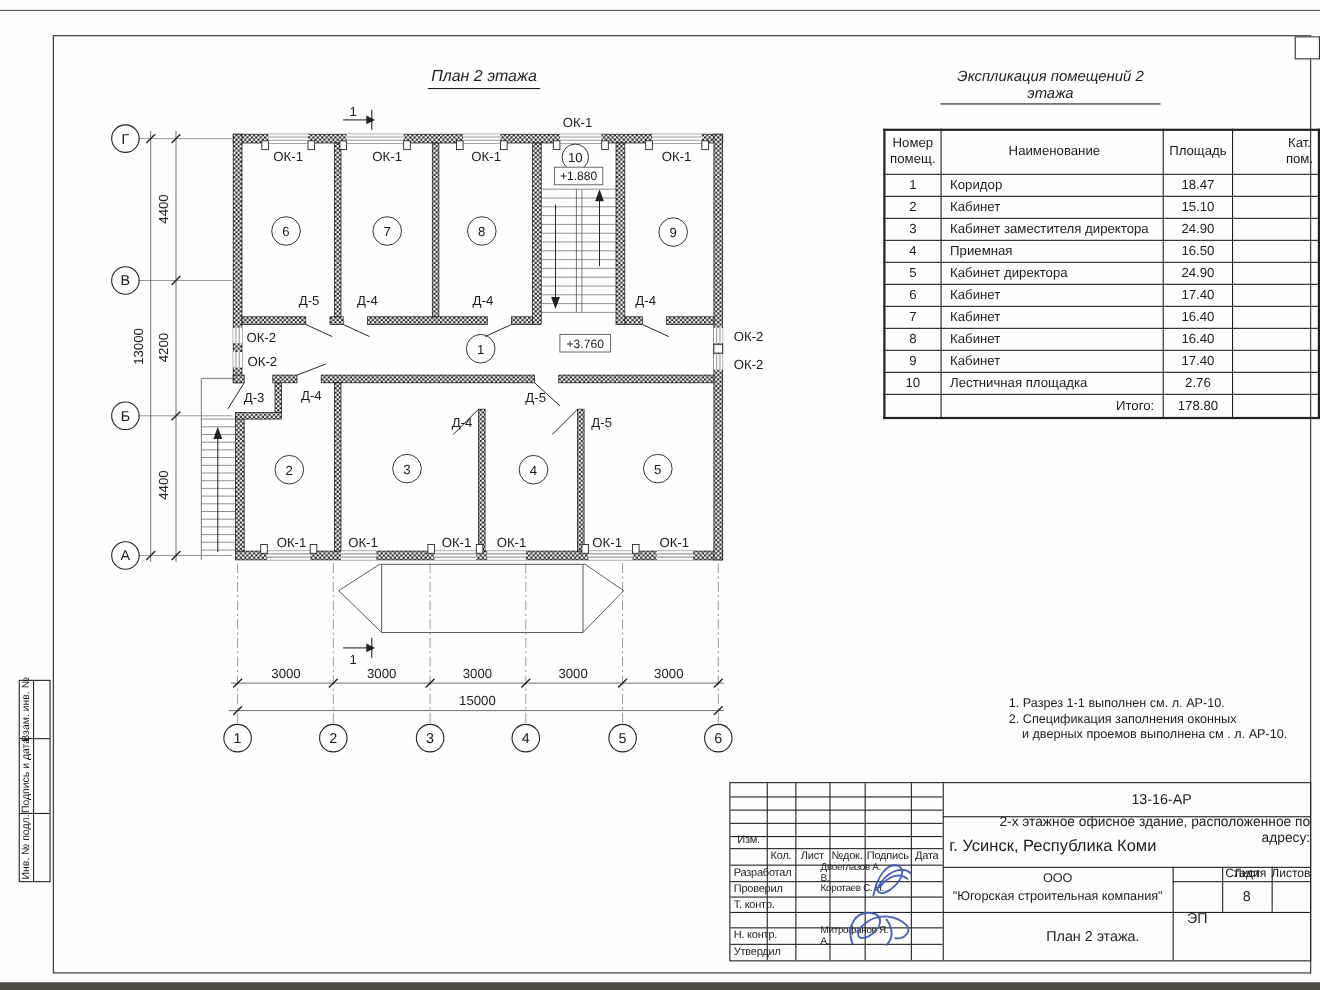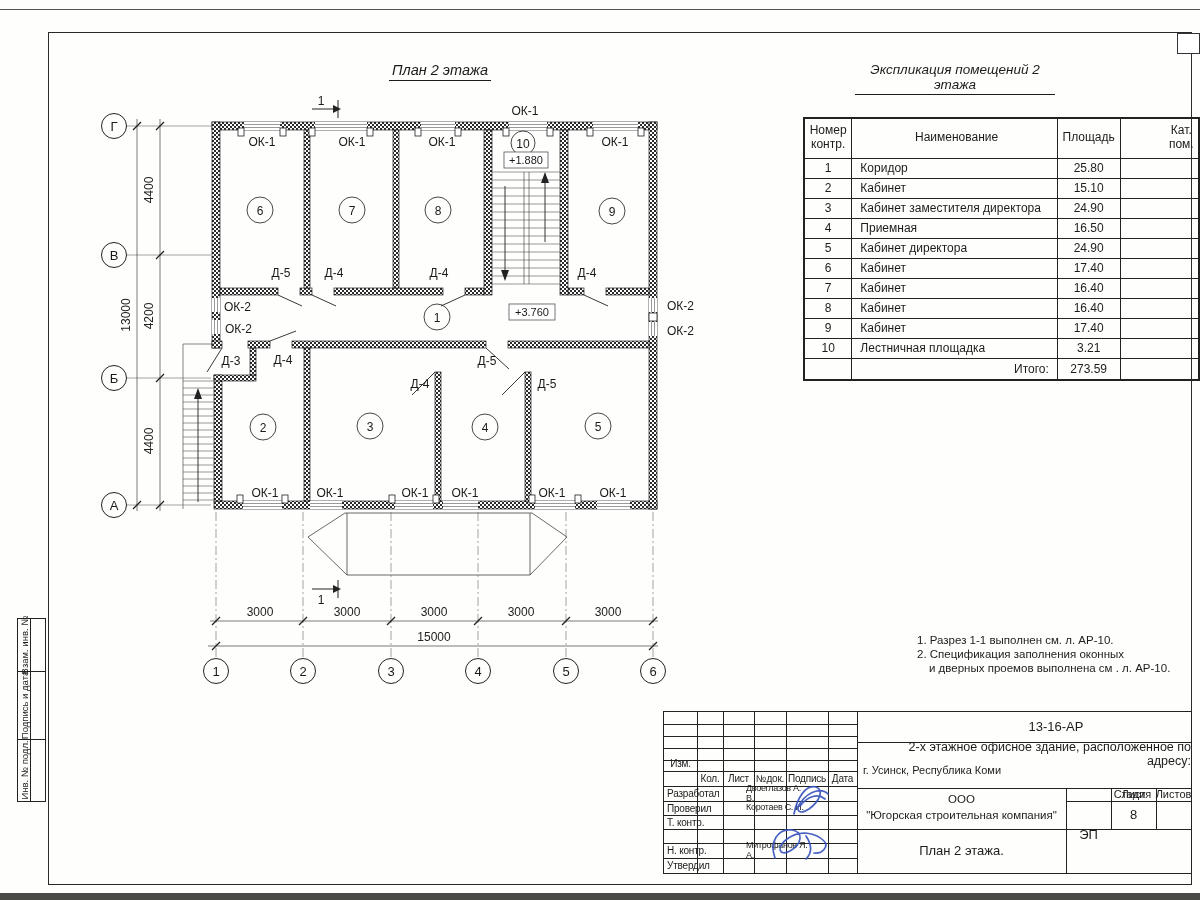--- a/index.html
+++ b/index.html
@@ -388,29 +388,29 @@
   <div class="abs drawing-title" style="left:375px;top:62px;width:130px;z-index:4;">
     <span>План 2 этажа</span>
   </div>
   <div class="abs drawing-title" style="left:855px;top:62px;width:200px;font-size:13.5px;z-index:4;">
     <span>Экспликация помещений 2 этажа</span>
   </div>
 
   <table class="sched abs" style="left:803px;top:117px;z-index:4;">
     <tbody>
         <tr class="hdr">
-      <th class="c-num"><span>Номер</span><br><span>контр.</span></th>
+      <th class="c-num"><span>Номер</span><br><span>помещ.</span></th>
       <th class="c-name" style="text-align:center;">Наименование</th>
       <th class="c-area">Площадь</th>
       <th class="c-cat"><span>Кат.</span><br><span>пом.</span></th>
     </tr>
     <tr class="row">
           <td class="c-num">1</td>
           <td class="c-name">Коридор</td>
-          <td class="c-area">25.80</td>
+          <td class="c-area">18.47</td>
           <td class="c-cat"></td>
         </tr>
     <tr class="row">
           <td class="c-num">2</td>
           <td class="c-name">Кабинет</td>
           <td class="c-area">15.10</td>
           <td class="c-cat"></td>
         </tr>
     <tr class="row">
           <td class="c-num">3</td>
@@ -450,27 +450,27 @@
         </tr>
     <tr class="row">
           <td class="c-num">9</td>
           <td class="c-name">Кабинет</td>
           <td class="c-area">17.40</td>
           <td class="c-cat"></td>
         </tr>
     <tr class="row">
           <td class="c-num">10</td>
           <td class="c-name">Лестничная площадка</td>
-          <td class="c-area">3.21</td>
+          <td class="c-area">2.76</td>
           <td class="c-cat"></td>
         </tr>
     <tr class="trow">
       <td class="c-num"></td>
       <td class="c-name total-lbl">Итого:</td>
-      <td class="c-area">273.59</td>
+      <td class="c-area">178.80</td>
       <td class="c-cat"></td>
     </tr>
   </tbody>
     </table>
 
   <div class="abs notes" style="left:917px;top:633px;z-index:4;">
     <div>1. Разрез 1-1 выполнен см. л. АР-10.</div>
     <div>2. Спецификация заполнения оконных</div>
     <div class="ind">и дверных проемов выполнена см . л. АР-10.</div>
   </div>
@@ -516,24 +516,24 @@
     <div class="cell small left" style="left:0;top:103px;width:59px;height:14px;">Т. контр.</div>
     <div class="cell small left" style="left:0;top:131px;width:59px;height:15px;">Н. контр.</div>
     <div class="cell small left" style="left:0;top:146px;width:59px;height:15px;">Утвердил</div>
 
     <div class="cell tiny left" style="left:59px;top:74px;width:63px;height:15px;">Двоеглазов А. В.</div>
     <div class="cell tiny left" style="left:59px;top:89px;width:63px;height:14px;">Коротаев С. Н.</div>
     <div class="cell tiny left" style="left:59px;top:131px;width:63px;height:15px;">Митрофанов Я. А.</div>
 
     <div class="cell big" style="left:193px;top:0;width:334px;height:30px;padding-left:32px;">13-16-АР</div>
     <div class="cell left" style="left:196px;top:34px;width:328px;height:17px;font-size:12.5px;text-align:right;">2-х этажное офисное здание, расположенное по адресу:</div>
-    <div class="cell left" style="left:196px;top:50px;width:328px;height:17px;font-size:11px;">г. Усинск, Республика Коми</div>
+    <div class="cell left" style="left:196px;top:50px;width:328px;height:17px;font-size:15px;">г. Усинск, Республика Коми</div>
     <div class="cell" style="left:193px;top:79px;width:209px;height:16px;font-size:11.5px;">ООО</div>
     <div class="cell" style="left:193px;top:95px;width:209px;height:16px;font-size:11.5px;">"Югорская строительная компания"</div>
-    <div class="cell big" style="left:193px;top:117px;width:209px;height:44px;">План 2 этажа.</div>
+    <div class="cell big" style="left:193px;top:117px;width:209px;height:44px;padding-left:32px;">План 2 этажа.</div>
     <div class="cell" style="left:402px;top:76px;width:45px;height:13px;padding-left:44px;">Стадия</div>
     <div class="cell" style="left:447px;top:76px;width:45px;height:13px;">Лист</div>
     <div class="cell" style="left:492px;top:76px;width:35px;height:13px;">Листов</div>
     <div class="cell big" style="left:402px;top:89px;width:45px;height:28px;margin-top:20px;">ЭП</div>
     <div class="cell big" style="left:447px;top:89px;width:45px;height:28px;">8</div>
     <div class="cell big" style="left:492px;top:89px;width:35px;height:28px;"></div>
   </div>
 
   <div class="abs sidestrip" style="z-index:4;">
     <div class="vl"></div>

